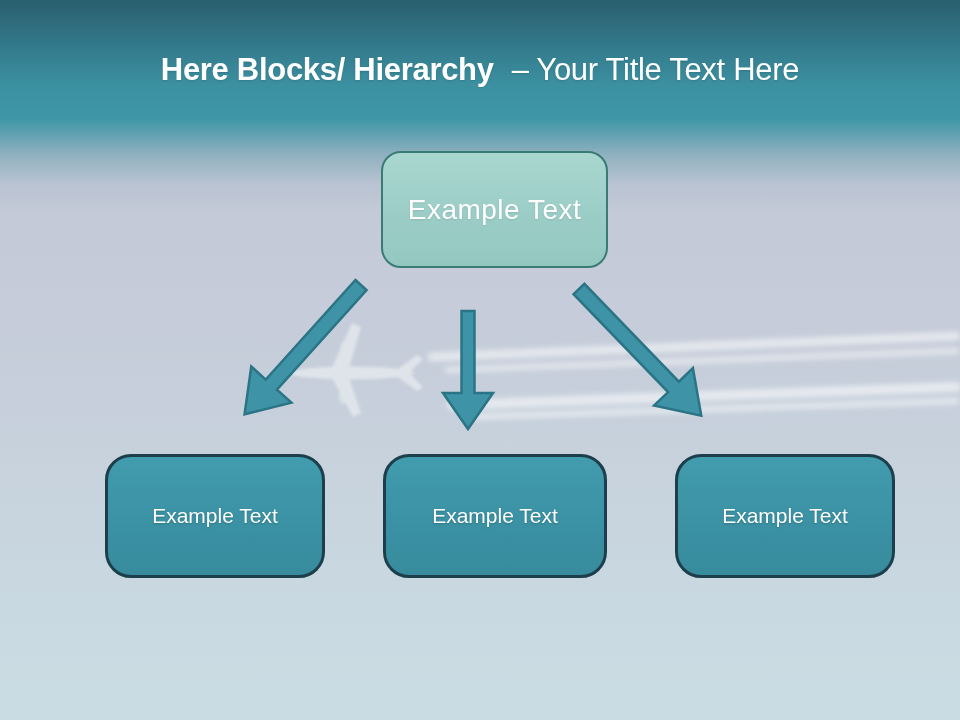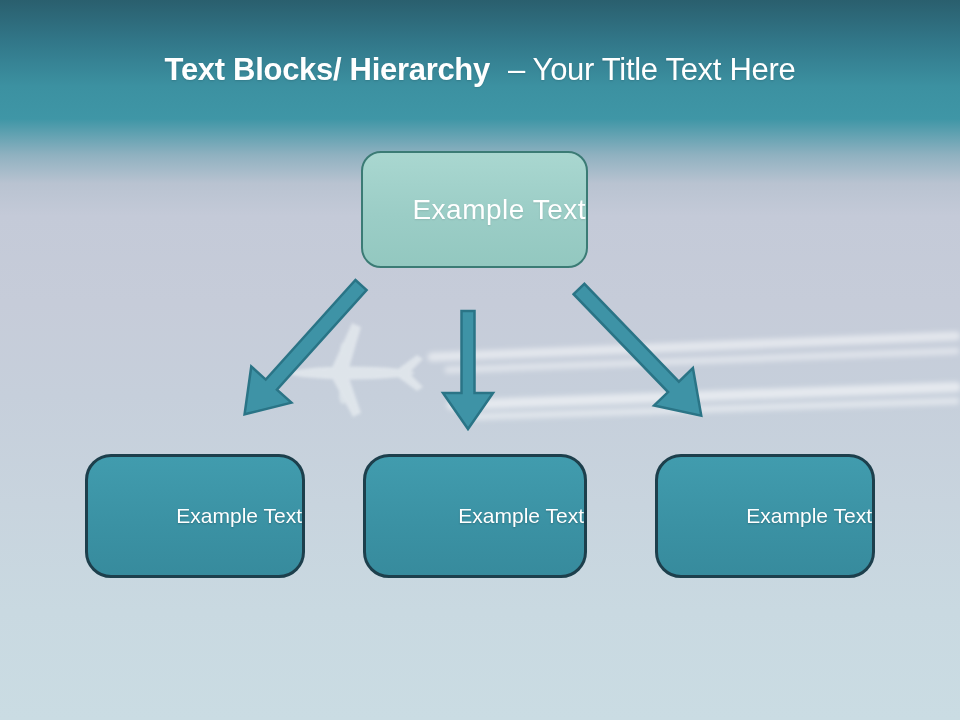--- a/index.html
+++ b/index.html
@@ -34,23 +34,24 @@
   .bg-svg,.arrow-svg{position:absolute;left:0;top:0;z-index:1;}
   .arrow-svg{z-index:2;}
   .arrow{
     fill:#3e93a6;
     stroke:#2a7486;
     stroke-width:2.5;
     stroke-linejoin:miter;
   }
   .box{
     position:absolute;z-index:3;
-    display:flex;align-items:center;justify-content:flex-end;
+    display:flex;align-items:center;justify-content:center;
     color:#ffffff;text-align:center;
     box-sizing:border-box;
+    margin-left:20px;
   }
   .box-top{
     left:361px;top:151px;width:227px;height:117px;
     background:linear-gradient(180deg,#a9d7d0 0%,#9bcdc6 55%,#93c8c0 100%);
     border:2.5px solid #3b7b75;
     border-radius:20px;
     font-size:28px;font-weight:300;letter-spacing:0.5px;
     text-shadow:0 1px 2px rgba(0,0,0,0.10);
   }
   .box-bottom{
@@ -98,21 +99,21 @@
     </g>
   </svg>
 
   <svg class="arrow-svg" width="960" height="720" viewBox="0 0 960 720">
     <polygon class="arrow" transform="translate(361,285) rotate(42)" points="-7.5,0 7.5,0 7.5,134 27,134 0,174 -27,134 -7.5,134"></polygon>
     <polygon class="arrow" transform="translate(468,311)" points="-6.5,0 6.5,0 6.5,82 25,82 0,118 -25,82 -6.5,82"></polygon>
     <polygon class="arrow" transform="translate(579,289) rotate(-44)" points="-7.5,0 7.5,0 7.5,136 27,136 0,176 -27,136 -7.5,136"></polygon>
   </svg>
 
   <div class="title">
-    <span class="bold">Text Blocks/ Hierarchy</span><span class="regular">– Your Title Text Here</span>
+    <span class="bold">Here Blocks/ Hierarchy</span><span class="regular">– Your Title Text Here</span>
   </div>
 
   <div class="box box-top">
     <span>Example Text</span>
   </div>
 
   <div class="box box-bottom left">
     <span>Example Text</span>
   </div>
 

